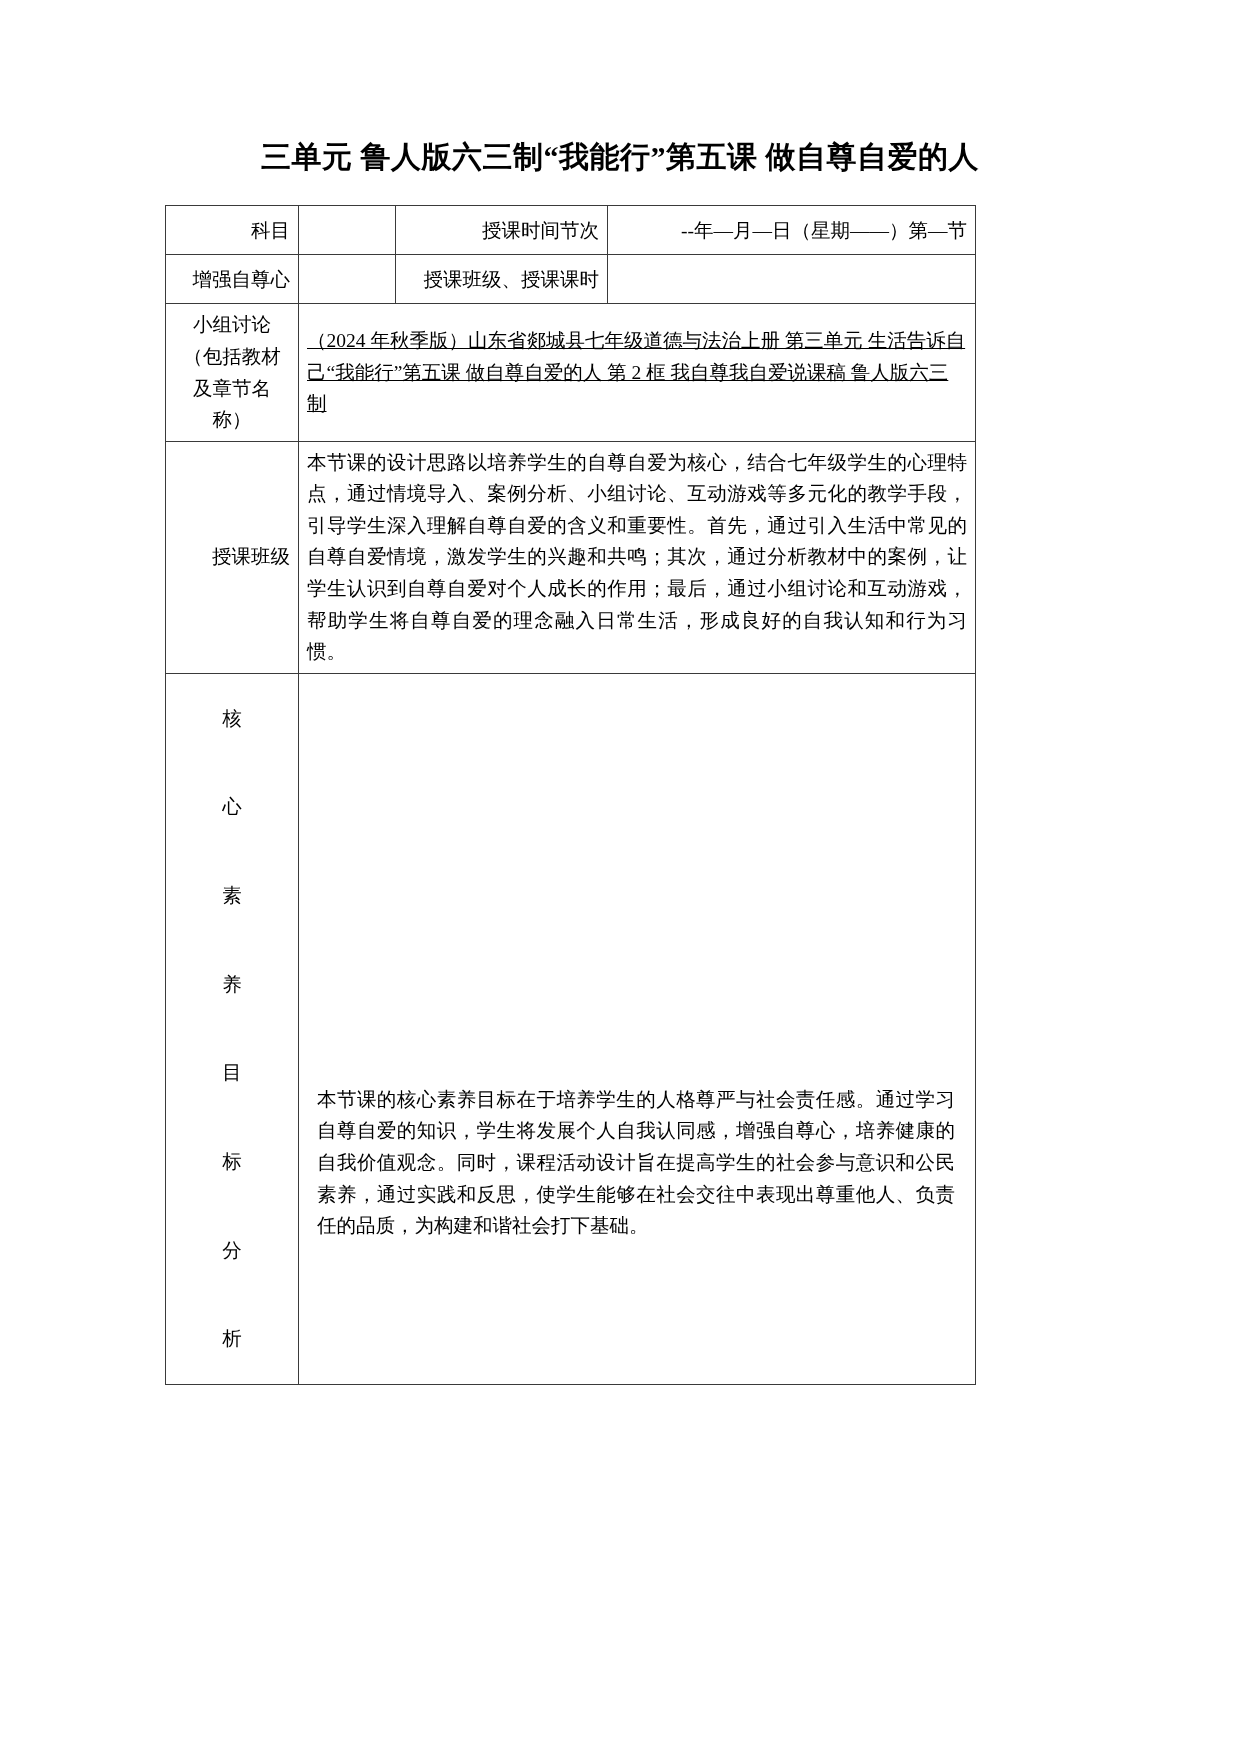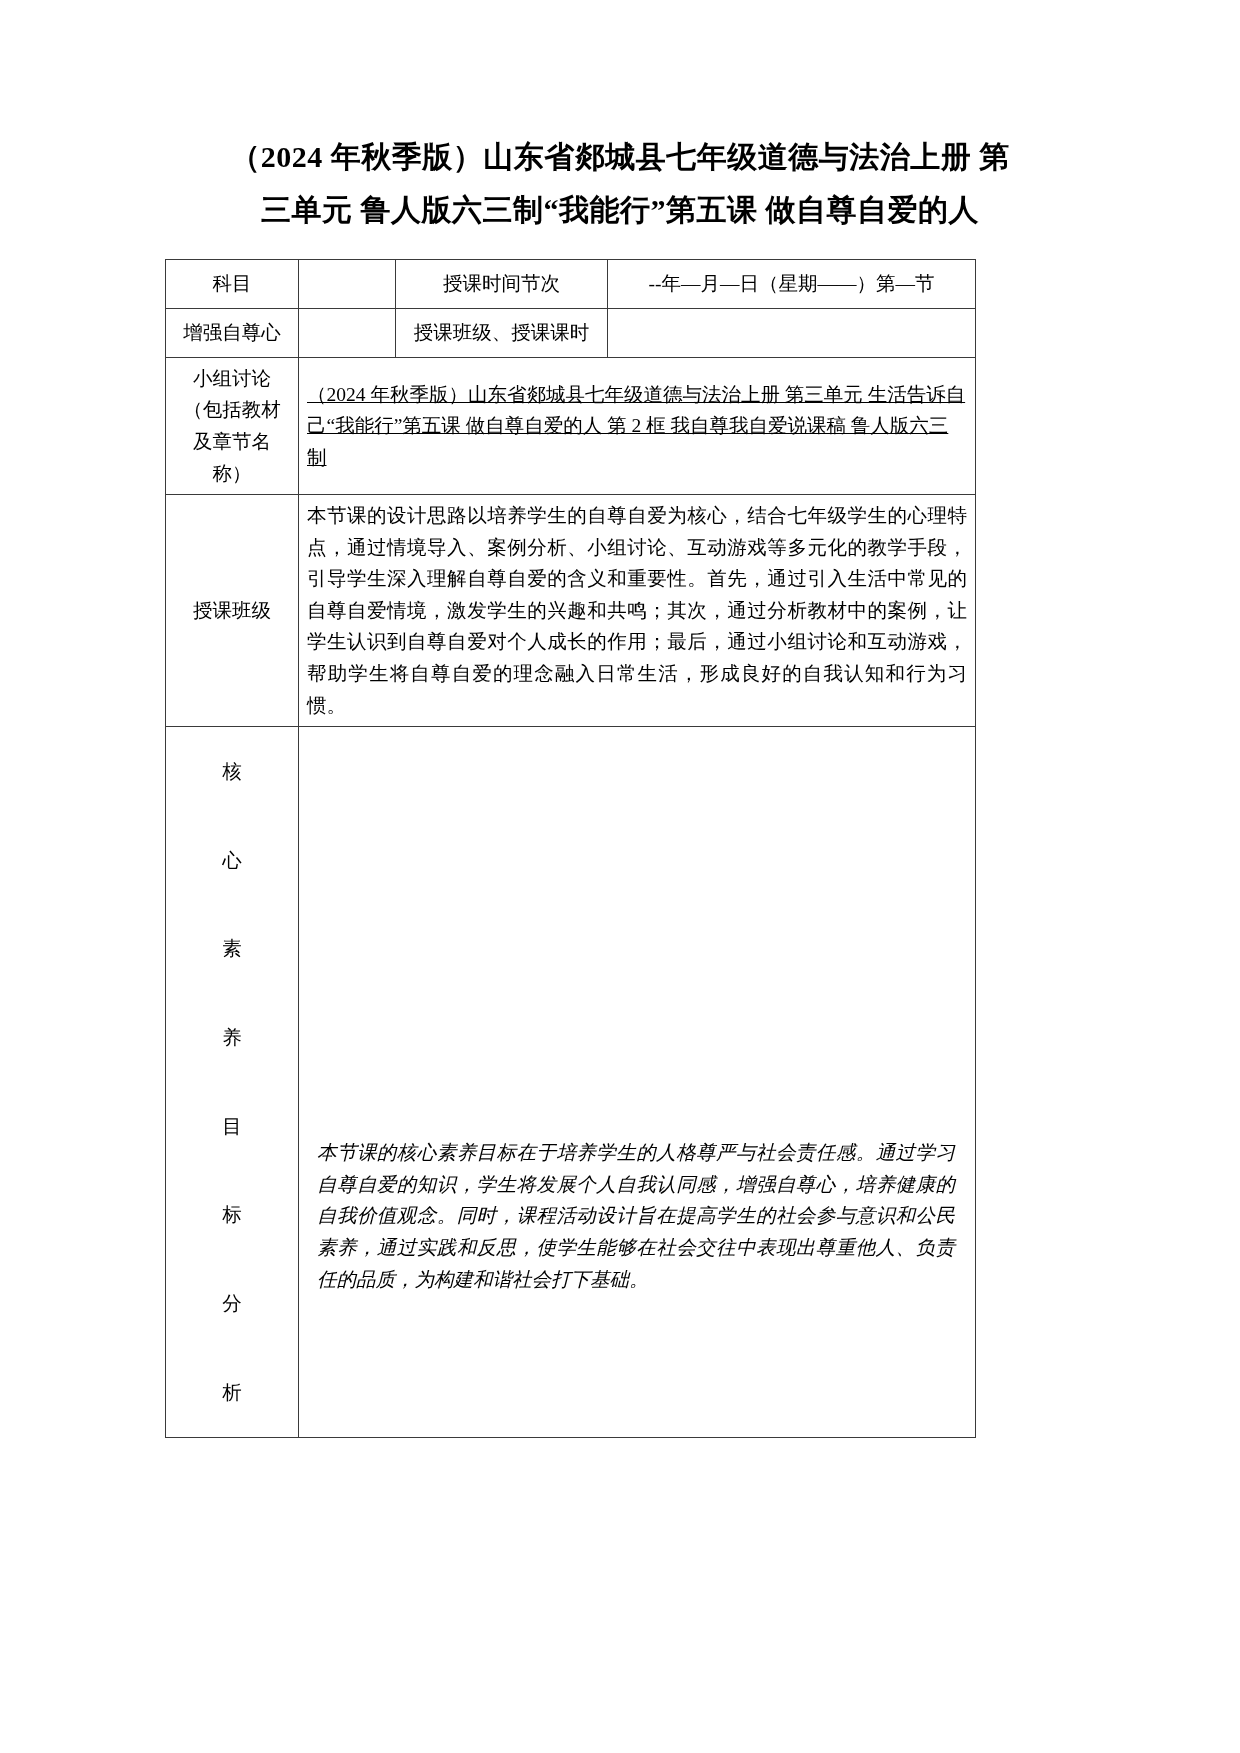--- a/index.html
+++ b/index.html
@@ -47,21 +47,21 @@
     margin: 0;
   }
   table.plan td {
     border: 1.3px solid #3a3a3a;
     padding: 5px 8px;
     font-size: 19.5px;
     line-height: 1.62;
     vertical-align: middle;
   }
   .c-label {
-    text-align: center;
+    text-align: right;
     white-space: nowrap;
   }
   .c-blank { }
   .c-body {
     text-align: justify;
     text-justify: inter-ideograph;
     vertical-align: top;
     padding: 9px 12px 11px 12px;
   }
   .c-body p {
@@ -113,31 +113,29 @@
     vertical-align: top;
     padding: 0;
   }
   .core-body .spacer {
     height: 268px;
   }
   .core-body .txt {
     padding: 0 12px 0 10px;
     text-align: justify;
     text-justify: inter-ideograph;
-    font-style: italic;
   }
   .core-cell-tall { height: 700px; }
 </style>
 </head>
 <body>
 
 <div class="page">
 
   <div class="doc-title">
-    <span class="tline l1">（2024 年秋季版）山东省郯城县七年级道德与法治上册  第</span>
     <span class="tline l2">三单元 鲁人版六三制“我能行”第五课 做自尊自爱的人</span>
   </div>
 
   <table class="plan">
     <colgroup>
       <col class="w1">
         <col class="w2">
         <col class="w3">
         <col class="w4">
     </colgroup>

